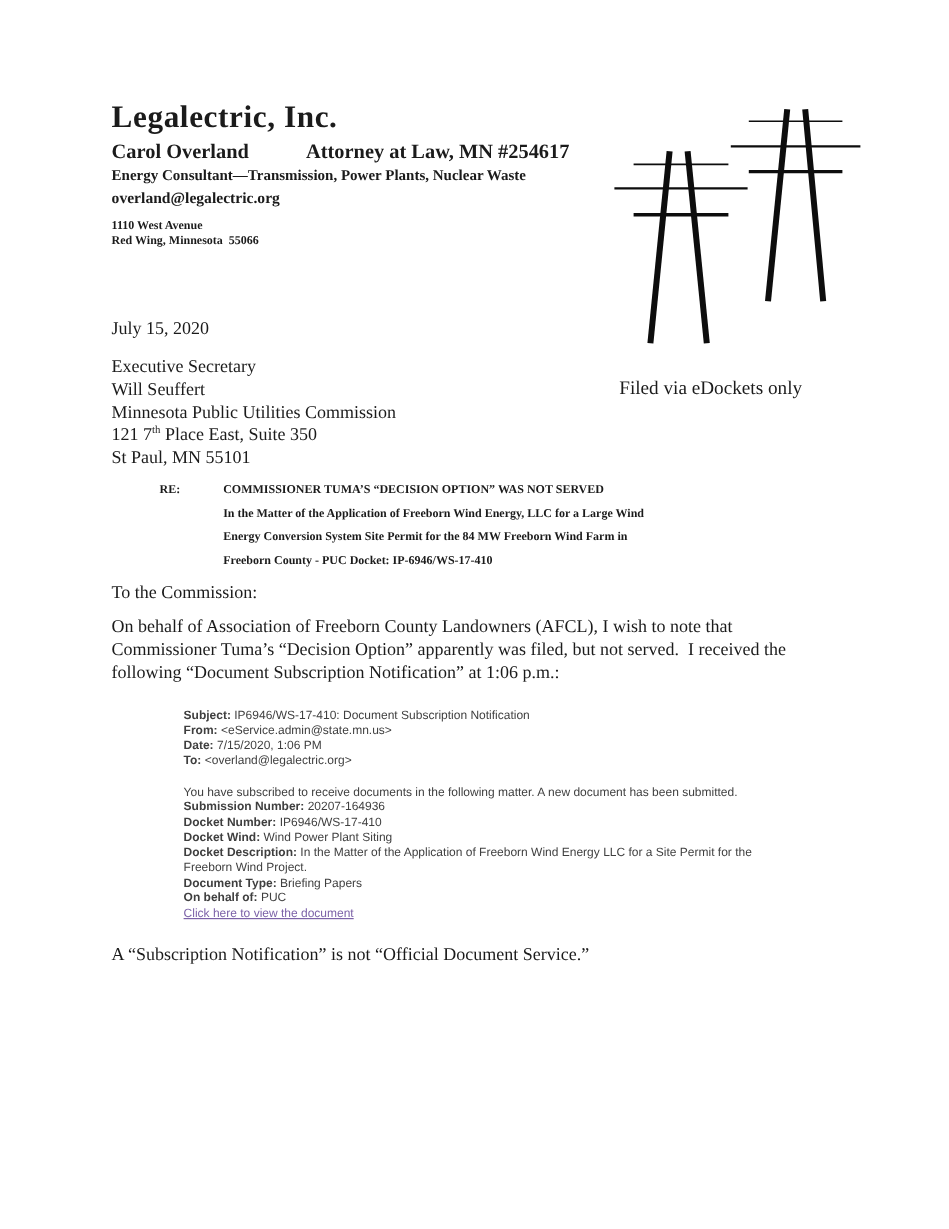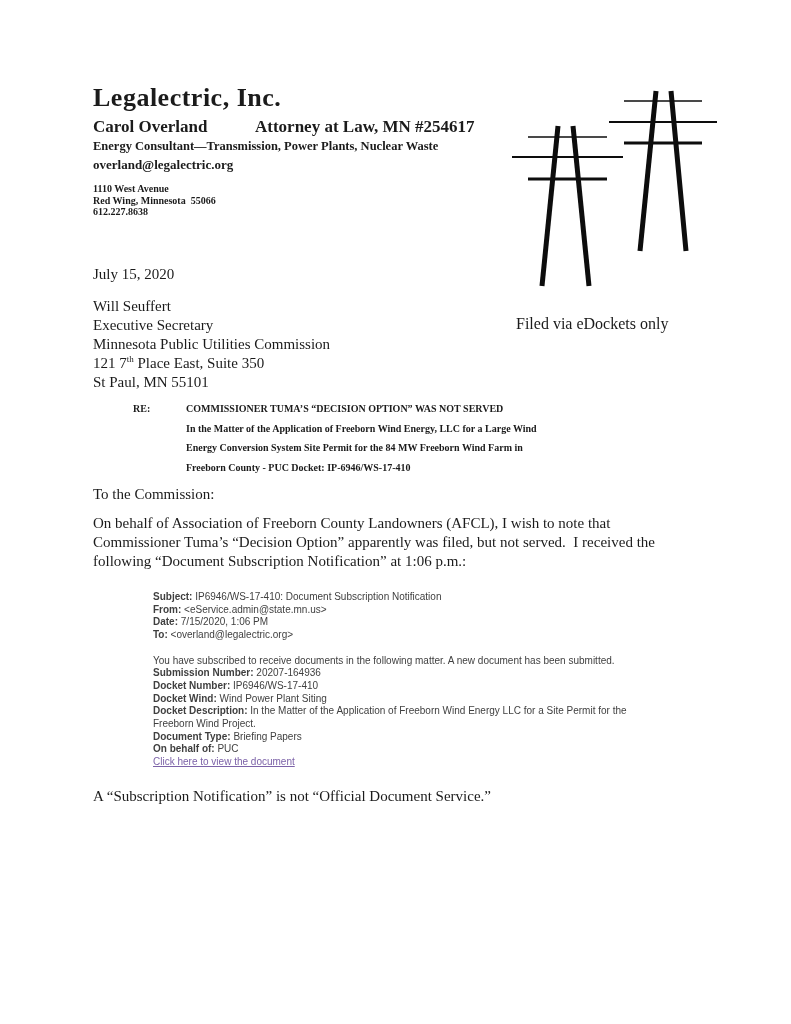--- a/index.html
+++ b/index.html
@@ -68,21 +68,20 @@
     <div class="lh-company">Legalectric, Inc.</div>
     <div class="lh-namerow">
       <span class="lh-name">Carol Overland</span>
       <span>Attorney at Law, MN #254617</span>
     </div>
     <div class="lh-tagline">Energy Consultant—Transmission, Power Plants, Nuclear Waste</div>
     <div class="lh-email">overland@legalectric.org</div>
     <div class="lh-address">
       <div class="pre">1110 West Avenue</div>
       <div class="pre">Red Wing, Minnesota  55066</div>
-      <div class="pre">612.227.8638</div>
     </div>
   </div>
 
   <svg id="towers" width="235" height="240" viewBox="0 0 235 240">
 
     <line x1="63" y1="71" x2="47" y2="231" stroke="#0d0d0d" stroke-width="5"></line>
     <line x1="78" y1="71" x2="94" y2="231" stroke="#0d0d0d" stroke-width="5"></line>
     <line x1="33" y1="82" x2="112" y2="82" stroke="#0d0d0d" stroke-width="1.3"></line>
     <line x1="17" y1="102" x2="128" y2="102" stroke="#0d0d0d" stroke-width="2"></line>
     <line x1="33" y1="124" x2="112" y2="124" stroke="#0d0d0d" stroke-width="2.8"></line>
@@ -90,22 +89,22 @@
     <line x1="161" y1="36" x2="145" y2="196" stroke="#0d0d0d" stroke-width="5"></line>
     <line x1="176" y1="36" x2="191" y2="196" stroke="#0d0d0d" stroke-width="5"></line>
     <line x1="129" y1="46" x2="207" y2="46" stroke="#0d0d0d" stroke-width="1.3"></line>
     <line x1="114" y1="67" x2="222" y2="67" stroke="#0d0d0d" stroke-width="2"></line>
     <line x1="129" y1="88" x2="207" y2="88" stroke="#0d0d0d" stroke-width="2.8"></line>
   </svg>
 
   <div id="date-line">July 15, 2020</div>
 
   <div id="recipient">
+    <div>Executive Secretary</div>
     <div>Will Seuffert</div>
-    <div>Executive Secretary</div>
     <div>Minnesota Public Utilities Commission</div>
     <div><span class="pre">121 7</span><sup>th</sup><span class="pre"> Place East, Suite 350</span></div>
     <div>St Paul, MN 55101</div>
   </div>
 
   <div id="filing-note">Filed via eDockets only</div>
 
   <div id="re-block">
     <div class="re-label">RE:</div>
     <div class="re-body">

